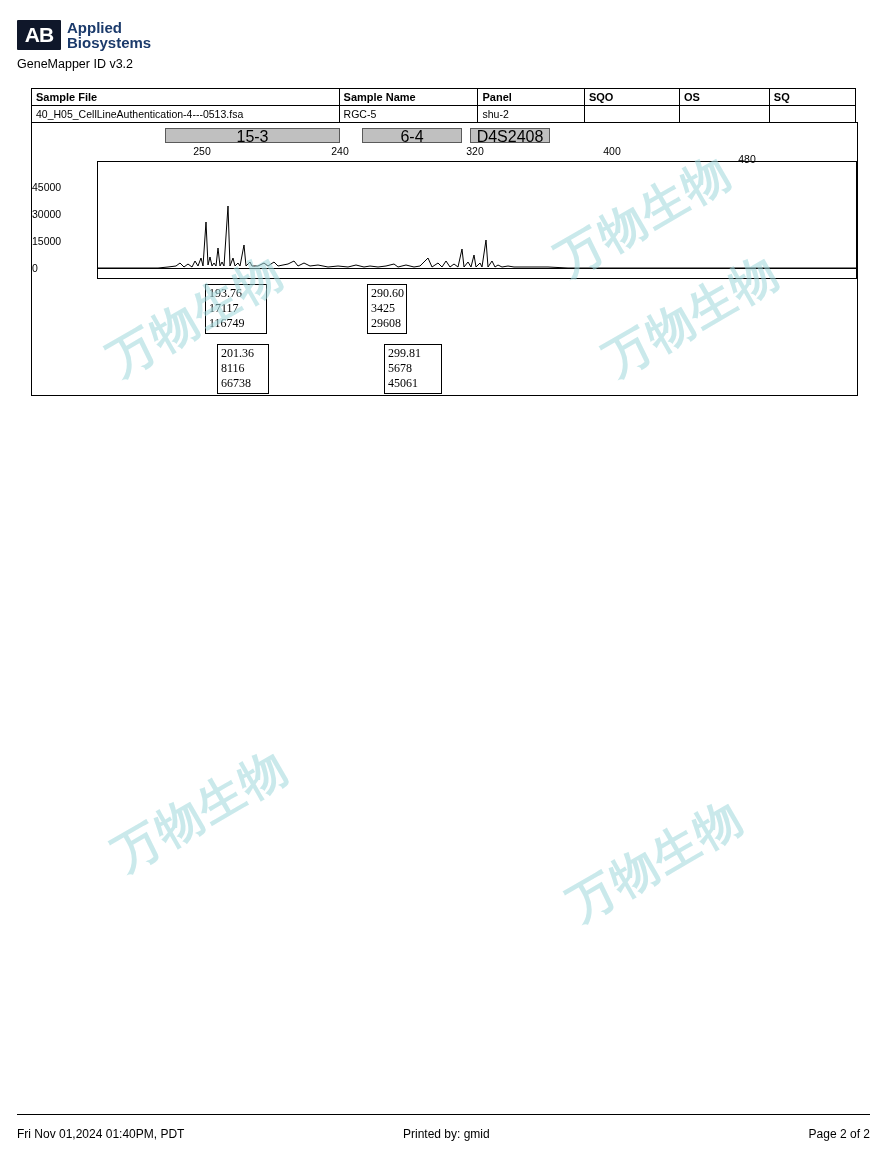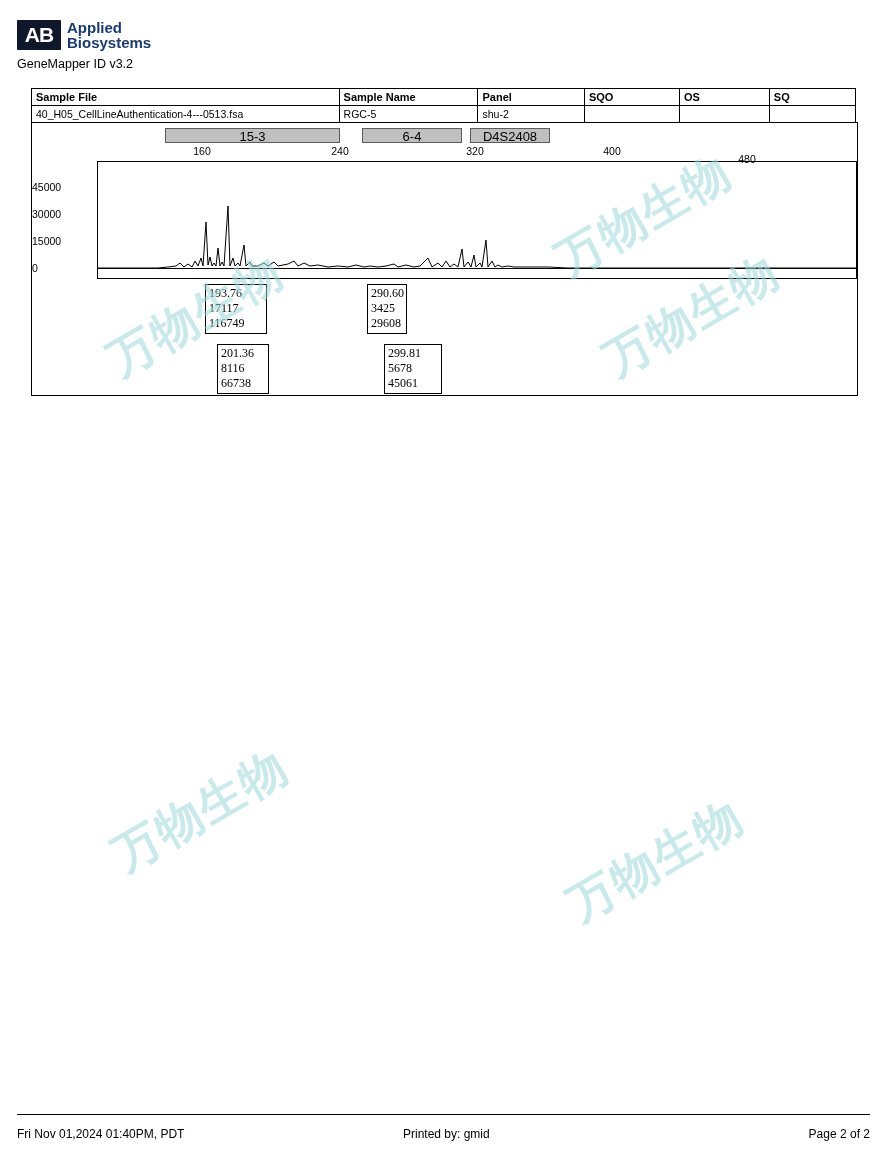--- a/index.html
+++ b/index.html
@@ -98,21 +98,21 @@
     height: 272px;
     border: 1px solid #000;
     background: #fff;
   }
   .marker-bar {
     position: absolute;
     top: 5px;
     height: 15px;
     background: #c0c0c0;
     border: 1px solid #5a5a5a;
-    font-size: 13px;
+    font-size: 16px;
     line-height: 15px;
     text-align: center;
     color: #000;
     box-sizing: border-box;
   }
   .axis-row {
     position: absolute;
     top: 22px;
     left: 0;
     width: 825px;
@@ -235,21 +235,21 @@
     </tbody>
   </table>
 
   <div class="epg">
 
     <div class="marker-bar" style="left:133px; width:175px;">15-3</div>
     <div class="marker-bar" style="left:330px; width:100px;">6-4</div>
     <div class="marker-bar" style="left:438px; width:80px;">D4S2408</div>
 
     <div class="axis-row">
-      <div class="axis-tick-label" style="left:170px;">160</div>
+      <div class="axis-tick-label" style="left:170px;">250</div>
       <div class="axis-tick-label" style="left:308px;">240</div>
       <div class="axis-tick-label" style="left:443px;">320</div>
       <div class="axis-tick-label" style="left:580px;">400</div>
       <div class="axis-tick-label" style="left:715px;margin-top:8px;">480</div>
     </div>
 
     <div>
       <div class="y-label" style="left:0px; top:64px;">45000</div>
       <div class="y-label" style="left:0px; top:91px;">30000</div>
       <div class="y-label" style="left:0px; top:118px;">15000</div>

